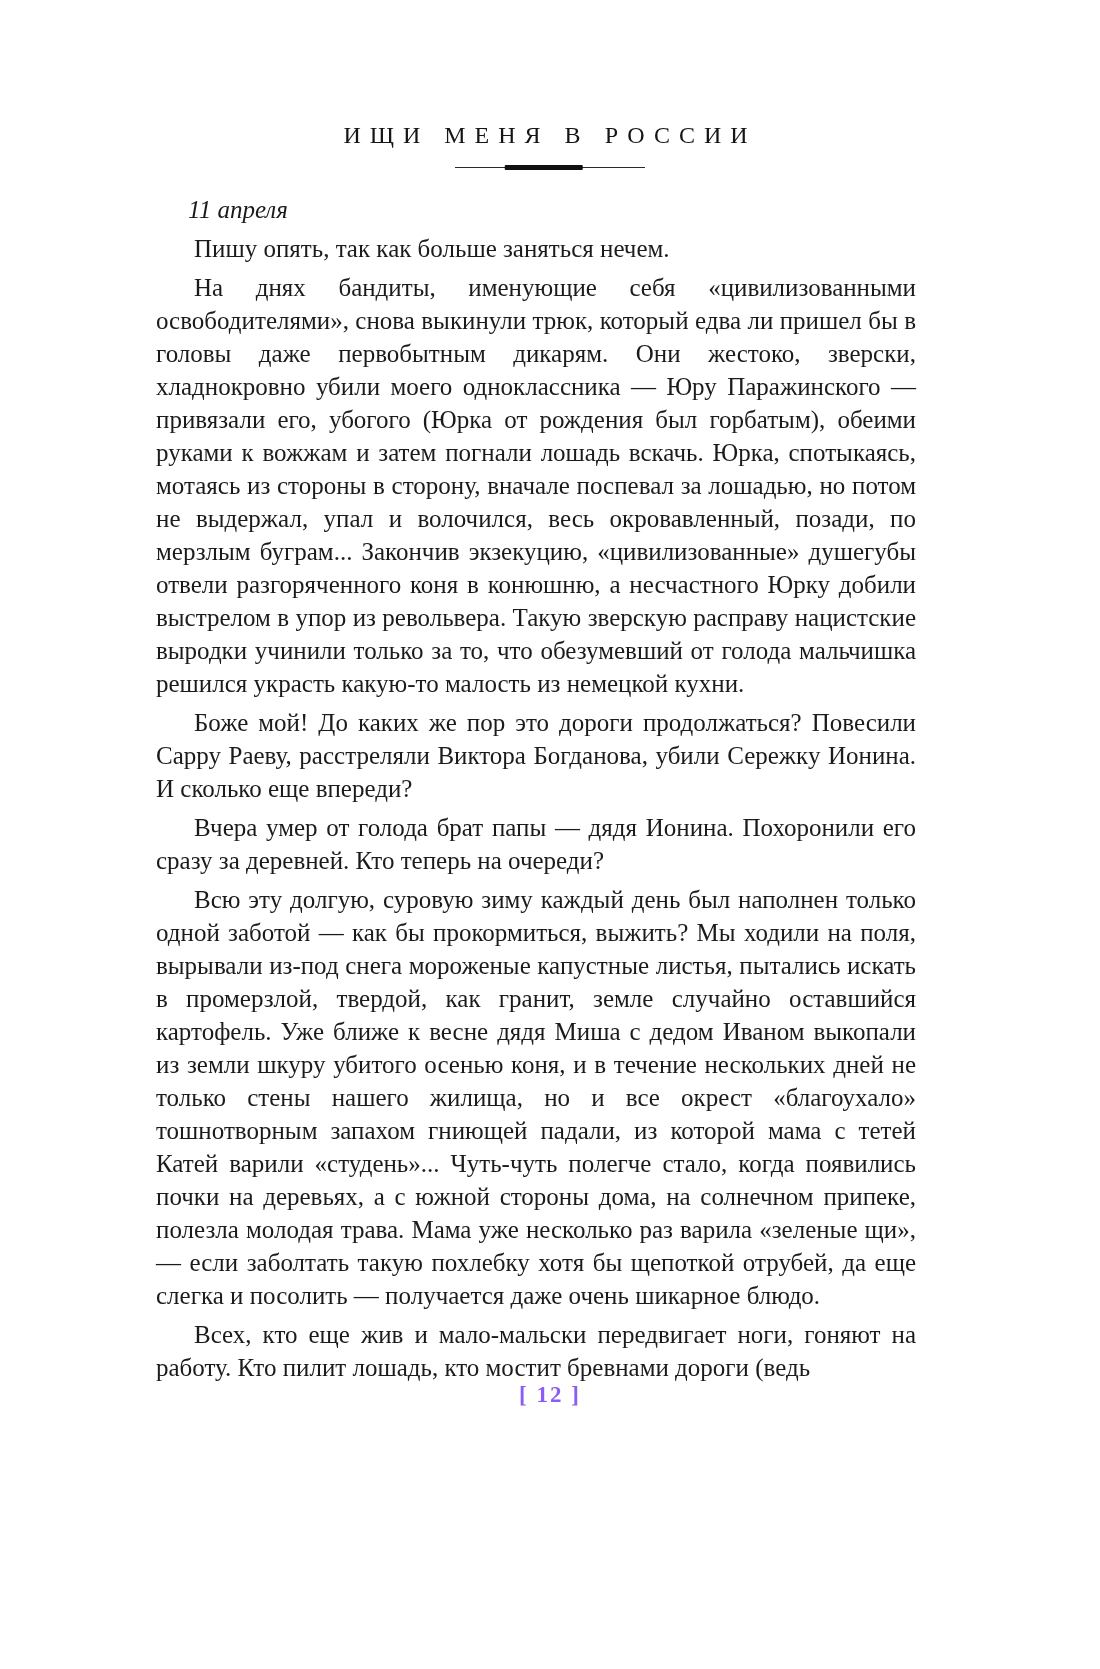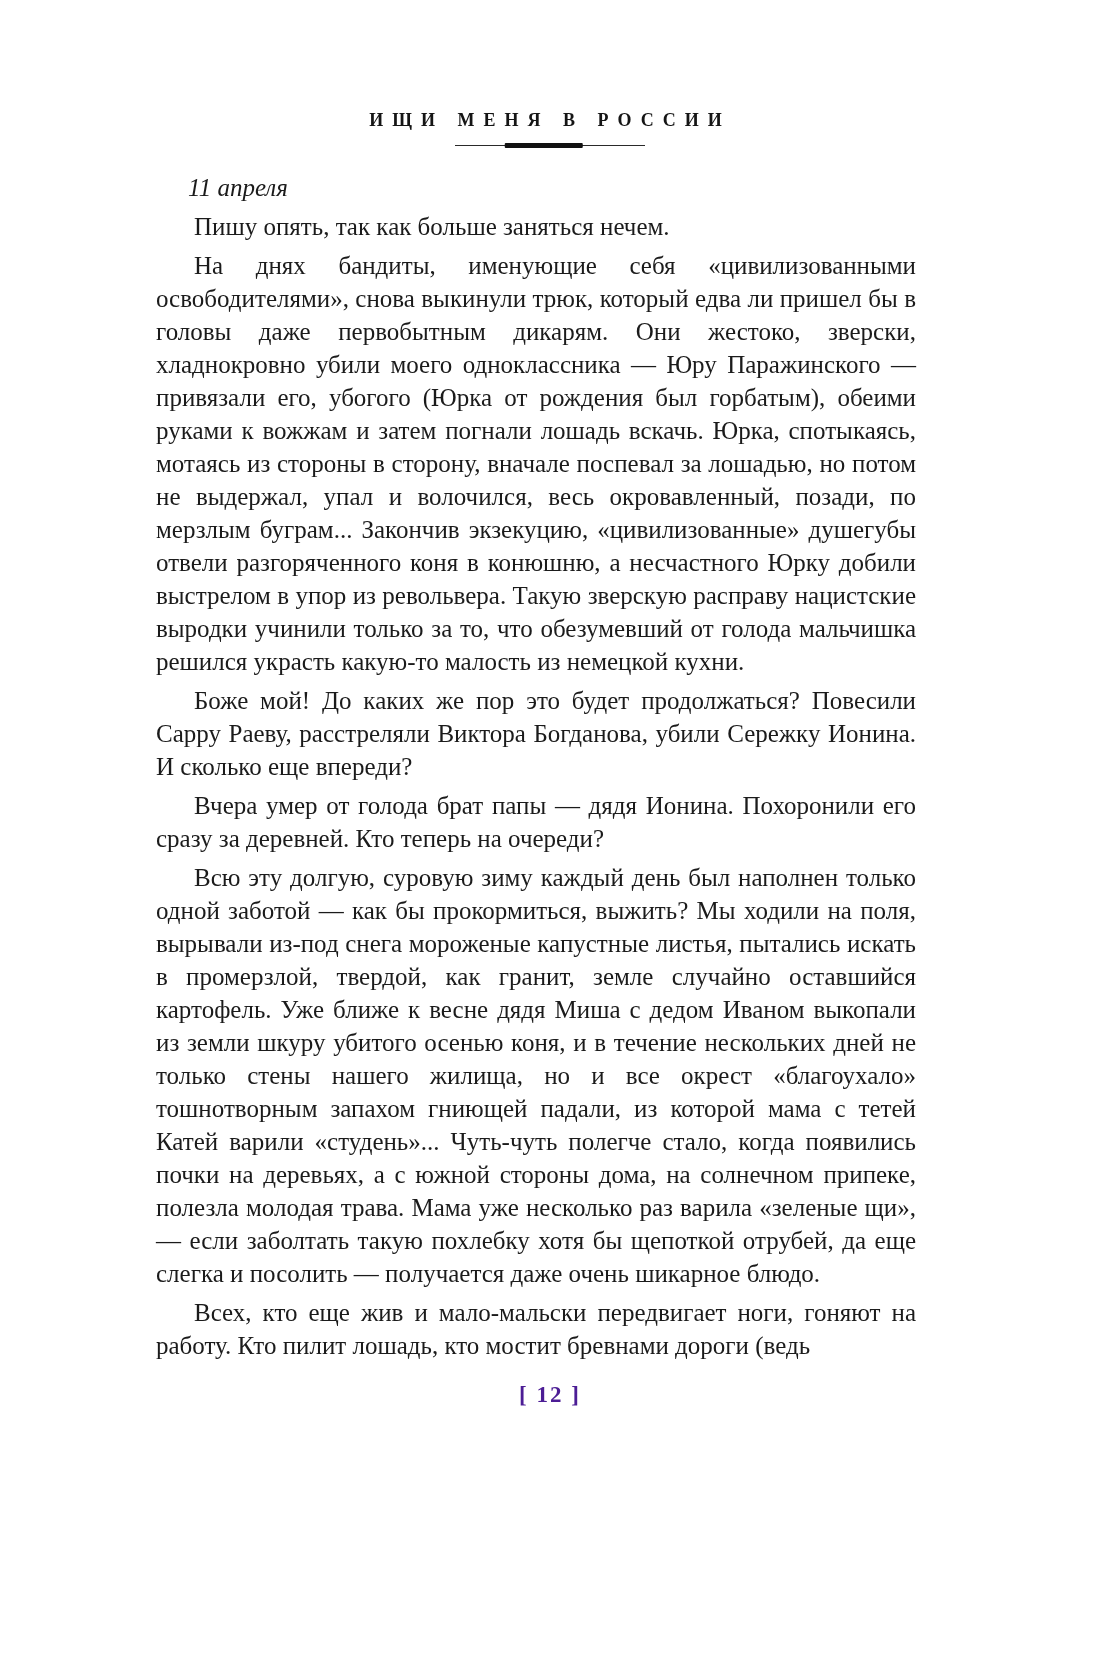--- a/index.html
+++ b/index.html
@@ -14,23 +14,23 @@
     background: #ffffff;
     color: #1b1b1b;
     font-family: "Liberation Serif", "DejaVu Serif", serif;
     overflow: hidden;
   }
   .running-head {
     padding-top: 106px;
     text-align: center;
   }
   .book-title {
-    margin: 4px;
-    font-size: 18px;
-    font-weight: bold;
+    margin: 16px;
+    font-size: 24px;
+    font-weight: normal;
     letter-spacing: 9px;
     color: #151515;
   }
   .divider {
     position: relative;
     width: 190px;
     height: 6px;
     margin: 12px auto 0 auto;
   }
   .divider-line {
@@ -75,42 +75,42 @@
     position: absolute;
     left: 0;
     right: 0;
     top: 1382px;
     text-align: center;
   }
   .page-number {
     font-size: 23px;
     font-weight: bold;
     letter-spacing: 2px;
-    color: #4c1d95;
+    color: #8b5cf6;
   }
 </style>
 </head>
 <body>
 
 <div class="book-page">
 
   <header class="running-head">
     <h1 class="book-title">ИЩИ МЕНЯ В РОССИИ</h1>
     <div class="divider">
       <span class="divider-line"></span>
       <span class="divider-bar"></span>
     </div>
   </header>
 
   <main class="text-block">
     <p class="date-heading">11 апреля</p>
     <div class="paragraphs">
         <p class="body-paragraph">Пишу опять, так как больше заняться нечем.</p>
         <p class="body-paragraph">На днях бандиты, именующие себя «цивилизованными освободителями», снова выкинули трюк, который едва ли пришел бы в головы даже первобытным дикарям. Они жестоко, зверски, хладнокровно убили моего одноклассника — Юру Паражинского — привязали его, убогого (Юрка от рождения был горбатым), обеими руками к вожжам и затем погнали лошадь вскачь. Юрка, спотыкаясь, мотаясь из стороны в сторону, вначале поспевал за лошадью, но потом не выдержал, упал и волочился, весь окровавленный, позади, по мерзлым буграм... Закончив экзекуцию, «цивилизованные» душегубы отвели разгоряченного коня в конюшню, а несчастного Юрку добили выстрелом в упор из револьвера. Такую зверскую расправу нацистские выродки учинили только за то, что обезумевший от голода мальчишка решился украсть какую-то малость из немецкой кухни.</p>
-        <p class="body-paragraph">Боже мой! До каких же пор это будет продолжаться? Повесили Сарру Раеву, расстреляли Виктора Богданова, убили Сережку Ионина. И сколько еще впереди?</p>
+        <p class="body-paragraph">Боже мой! До каких же пор это дороги продолжаться? Повесили Сарру Раеву, расстреляли Виктора Богданова, убили Сережку Ионина. И сколько еще впереди?</p>
         <p class="body-paragraph">Вчера умер от голода брат папы — дядя Ионина. Похоронили его сразу за деревней. Кто теперь на очереди?</p>
         <p class="body-paragraph">Всю эту долгую, суровую зиму каждый день был наполнен только одной заботой — как бы прокормиться, выжить? Мы ходили на поля, вырывали из-под снега мороженые капустные листья, пытались искать в промерзлой, твердой, как гранит, земле случайно оставшийся картофель. Уже ближе к весне дядя Миша с дедом Иваном выкопали из земли шкуру убитого осенью коня, и в течение нескольких дней не только стены нашего жилища, но и все окрест «благоухало» тошнотворным запахом гниющей падали, из которой мама с тетей Катей варили «студень»... Чуть-чуть полегче стало, когда появились почки на деревьях, а с южной стороны дома, на солнечном припеке, полезла молодая трава. Мама уже несколько раз варила «зеленые щи», — если заболтать такую похлебку хотя бы щепоткой отрубей, да еще слегка и посолить — получается даже очень шикарное блюдо.</p>
         <p class="body-paragraph">Всех, кто еще жив и мало-мальски передвигает ноги, гоняют на работу. Кто пилит лошадь, кто мостит бревнами дороги (ведь</p>
       </div>
   </main>
 
   <footer class="page-footer">
     <span class="page-number">[ 12 ]</span>
   </footer>
 

